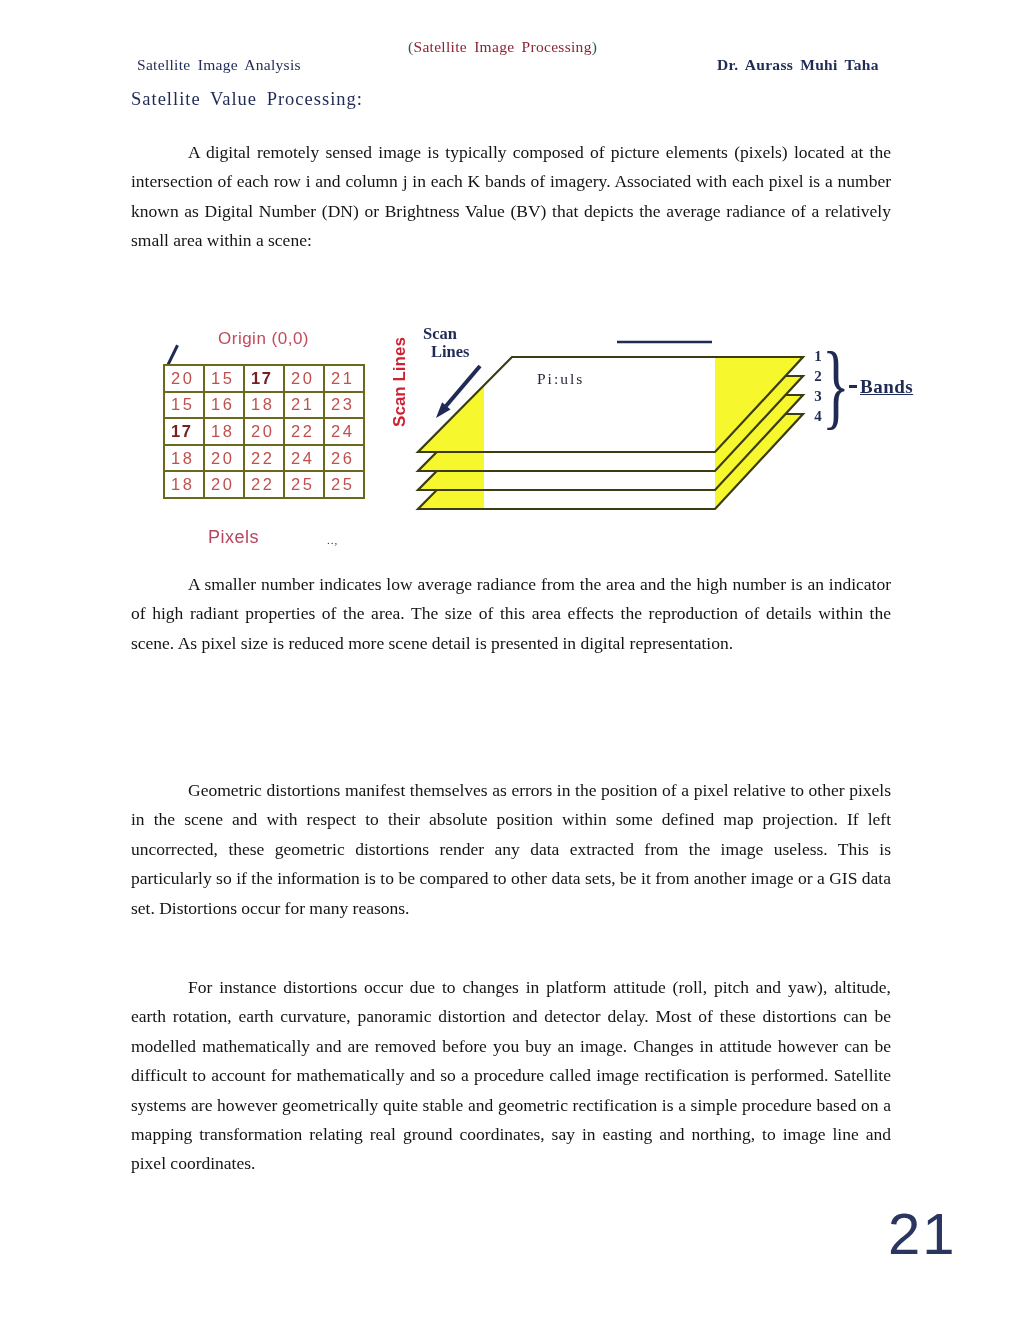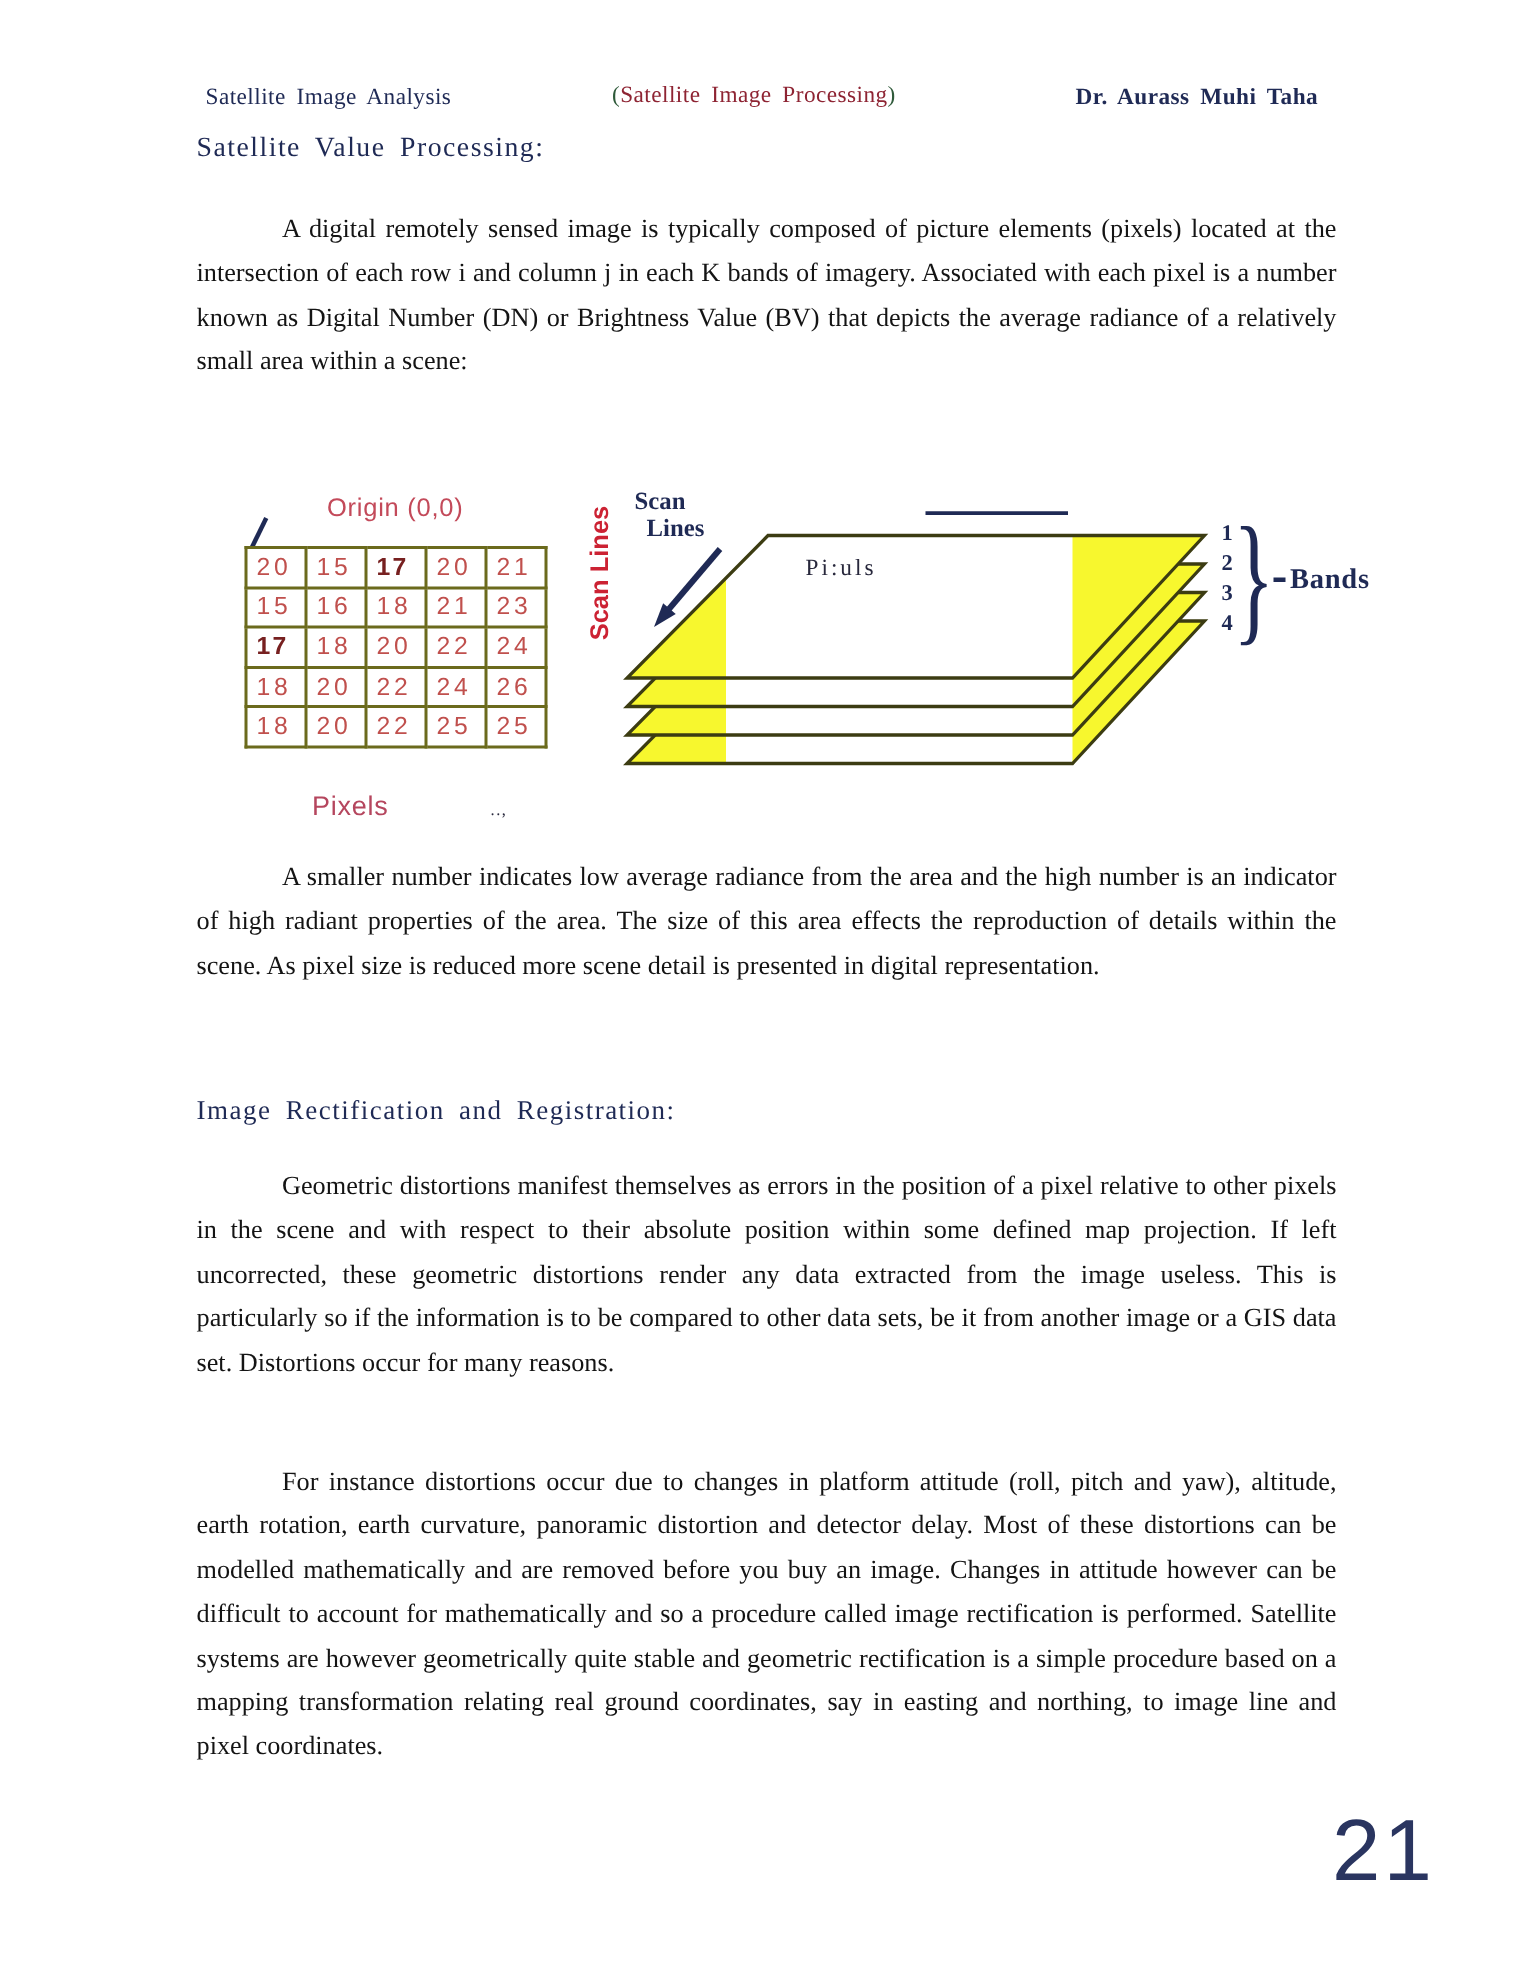--- a/index.html
+++ b/index.html
@@ -31,21 +31,21 @@
   .scan-rot{width:96px;text-align:center;font-family:"Liberation Sans",sans-serif;
             font-weight:bold;font-size:17px;color:var(--fig_red);transform:rotate(-90deg);}
   .scan-navy{font-weight:bold;font-size:16.5px;line-height:17.5px;color:var(--navy);}
   .scan-navy .l2{padding-left:8px;}
   .piuls{font-size:15.5px;letter-spacing:2px;color:#28283c;}
   .band-nums{font-weight:bold;font-size:15px;line-height:20px;color:var(--navy);
              text-align:center;width:14px;}
   .brace{font-size:96px;line-height:87px;color:var(--navy);transform:scaleX(.6);
          transform-origin:left center;font-weight:normal;}
   .bands-dash{width:8px;height:2.5px;background:var(--navy);}
-  .bands-lbl{font-weight:bold;font-size:19px;letter-spacing:.5px;color:var(--navy);}
+  .bands-lbl{font-weight:bold;font-size:19px;letter-spacing:.5px;color:var(--navy);text-decoration:underline;}
   .pixels-lbl{font-family:"Liberation Sans",sans-serif;font-size:18px;color:var(--pixels_rose);
               letter-spacing:.5px;}
   .dots{font-size:11px;color:#28283c;letter-spacing:1px;}
   
   table.pgrid{border-collapse:collapse;background:#fff;}
   table.pgrid td{width:40px;height:26.6px;border:2.5px solid var(--grid_border);
         font-family:"Liberation Sans",sans-serif;font-size:16.5px;color:var(--grid_num);
         letter-spacing:2.5px;padding-left:6px;vertical-align:middle;}
   table.pgrid td.dark{color:var(--grid_num_dark);font-weight:bold;letter-spacing:1.5px;}
   
@@ -58,21 +58,21 @@
   
   .page-num{font-family:"Liberation Sans",sans-serif;font-size:58px;color:var(--page_num);
             letter-spacing:2px;}
 </style>
 </head>
 <body>
 
 <div class="page">
 
   <div class="abs hdr" style="left:137px;top:56px;">Satellite Image Analysis</div>
-  <div class="abs hdr hdr-center" style="left:408px;top:55px;">
+  <div class="abs hdr hdr-center" style="left:408px;top:38px;">
     <span class="paren">(</span><span class="inner">Satellite Image Processing</span><span class="paren">)</span>
   </div>
   <div class="abs hdr" style="left:717px;top:56px;font-weight:bold;">Dr. Aurass Muhi Taha</div>
 
   <div class="abs doc-title" style="left:131px;top:89px;">Satellite Value Processing:</div>
 
   <div class="abs para" style="left:131px;top:138px;">A digital remotely sensed image is typically composed of picture elements (pixels) located at the intersection of each row i and column j in each K bands of imagery. Associated with each pixel is a number known as Digital Number (DN) or Brightness Value (BV) that depicts the average radiance of a relatively small area within a scene:</div>
 
   <div class="abs figure">
 
@@ -165,20 +165,19 @@
     <div class="abs brace" style="left:822px;top:26px;">}</div>
     <div class="abs bands-dash" style="left:849px;top:70px;"></div>
     <div class="abs bands-lbl" style="left:860px;top:61px;">Bands</div>
 
     <div class="abs pixels-lbl" style="left:208px;top:212px;">Pixels</div>
     <div class="abs dots" style="left:327px;top:219px;">..,</div>
   </div>
 
   <div class="abs para" style="left:131px;top:570px;">A smaller number indicates low average radiance from the area and the high number is an indicator of high radiant properties of the area. The size of this area effects the reproduction of details within the scene. As pixel size is reduced more scene detail is presented in digital representation.</div>
 
-  <div class="abs sec-head" style="left:131px;top:730px;">Image Rectification and Registration:</div>
 
   <div class="abs para" style="left:131px;top:776px;">Geometric distortions manifest themselves as errors in the position of a pixel relative to other pixels in the scene and with respect to their absolute position within some defined map projection. If left uncorrected, these geometric distortions render any data extracted from the image useless. This is particularly so if the information is to be compared to other data sets, be it from another image or a GIS data set. Distortions occur for many reasons.</div>
 
   <div class="abs para" style="left:131px;top:973px;">For instance distortions occur due to changes in platform attitude (roll, pitch and yaw), altitude, earth rotation, earth curvature, panoramic distortion and detector delay. Most of these distortions can be modelled mathematically and are removed before you buy an image. Changes in attitude however can be difficult to account for mathematically and so a procedure called image rectification is performed. Satellite systems are however geometrically quite stable and geometric rectification is a simple procedure based on a mapping transformation relating real ground coordinates, say in easting and northing, to image line and pixel coordinates.</div>
 
   <div class="abs page-num" style="left:888px;top:1200px;">21</div>
 </div>
 
 </body></html>

